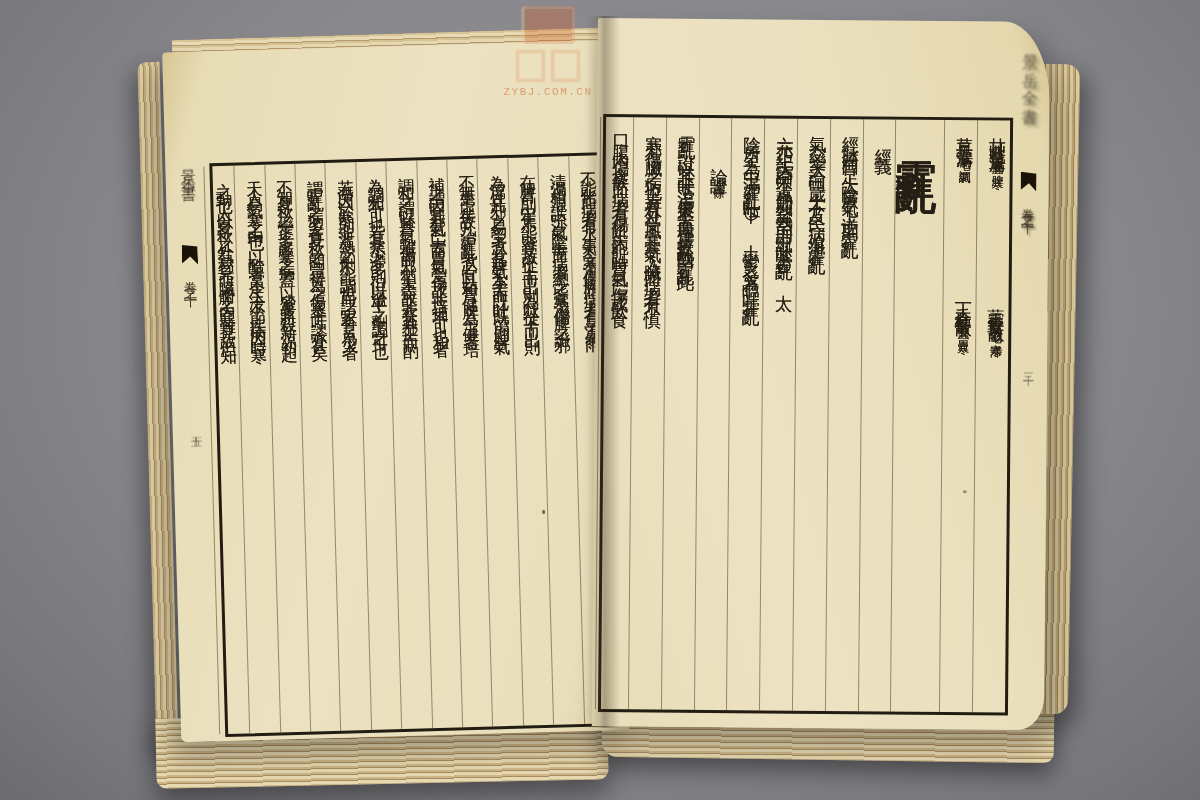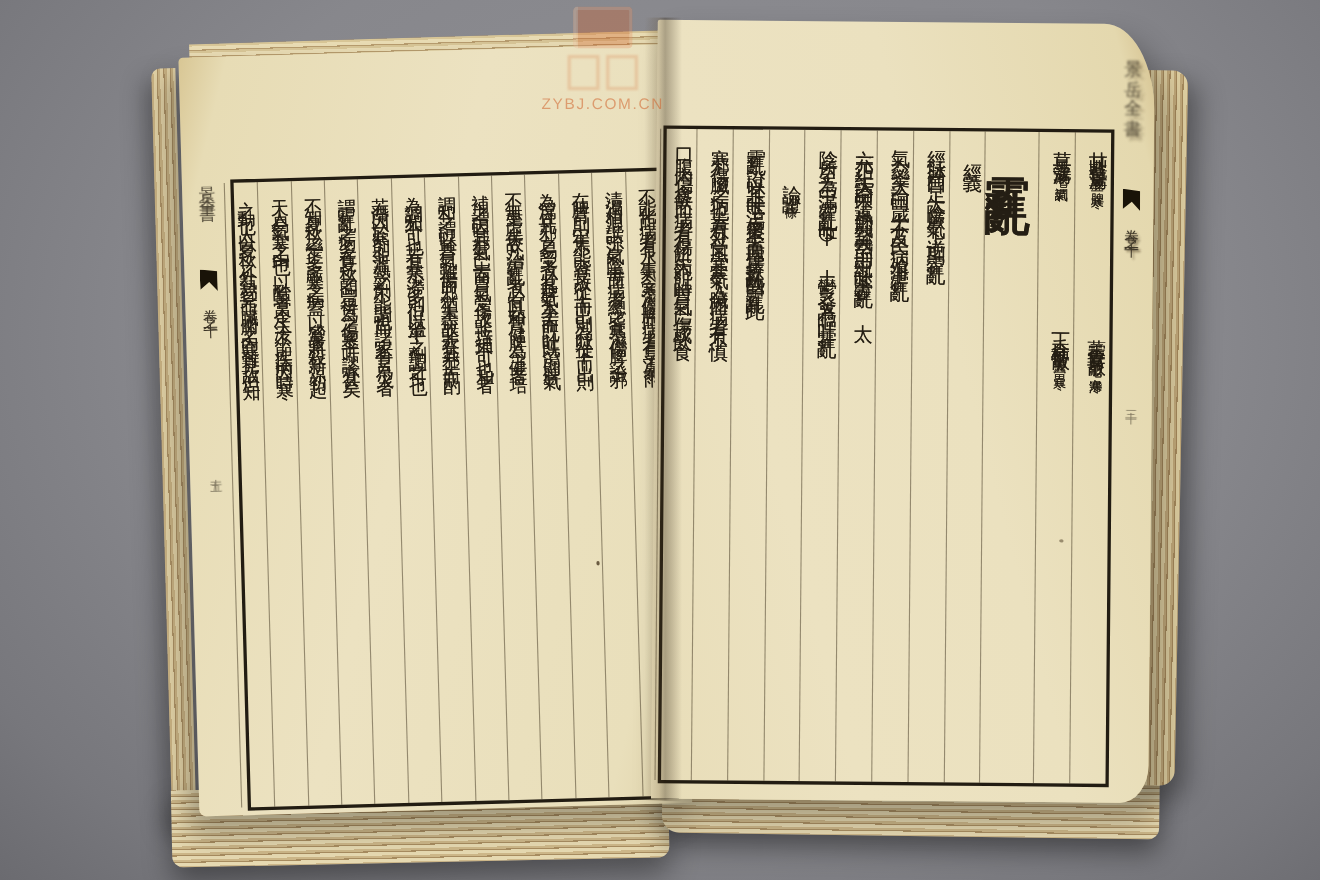--- a/index.html
+++ b/index.html
@@ -76,22 +76,22 @@
   .speck{position:absolute;border-radius:50%;background:#4a3a22;opacity:.8;}
   .s1{left:367px;top:468px;width:3px;height:4px;}
   .s2{left:369px;top:469px;width:4px;height:3px;opacity:.5;}
   .watermark{position:absolute;left:487px;top:6px;width:122px;text-align:center;z-index:6;opacity:.62;}
   .wm-tile{margin:0 auto;width:54px;height:38px;border-radius:4px;background:#d4632b;opacity:.55;
     box-shadow:inset 0 0 0 3px rgba(255,240,220,.35);
     background-image:linear-gradient(90deg,rgba(255,240,220,.45) 0 4px,transparent 4px 12px);}
   .wm-glyphs{margin:6px auto 0;width:64px;height:30px;display:flex;gap:6px;justify-content:center;
     filter:blur(1.2px);}
   .wm-glyphs span{display:block;width:24px;height:26px;border:3px solid #d4632b;opacity:.35;}
-  .wm-text{margin-top:6px;font-family:Liberation Sans, sans-serif;
-    font-size:14px;letter-spacing:1.5px;color:#cf5f28;opacity:.85;}
+  .wm-text{margin-top:6px;font-family:Liberation Mono, monospace;
+    font-size:11px;letter-spacing:1.5px;color:#cf5f28;opacity:.85;}
 </style>
 </head>
 <body>
 
 <div class="photo">
   <div class="edge edge-left"></div>
   <div class="edge edge-tl"></div>
   <div class="edge edge-bl"></div>
   <div class="edge edge-br"></div>
   <div class="edge edge-r"></div>

